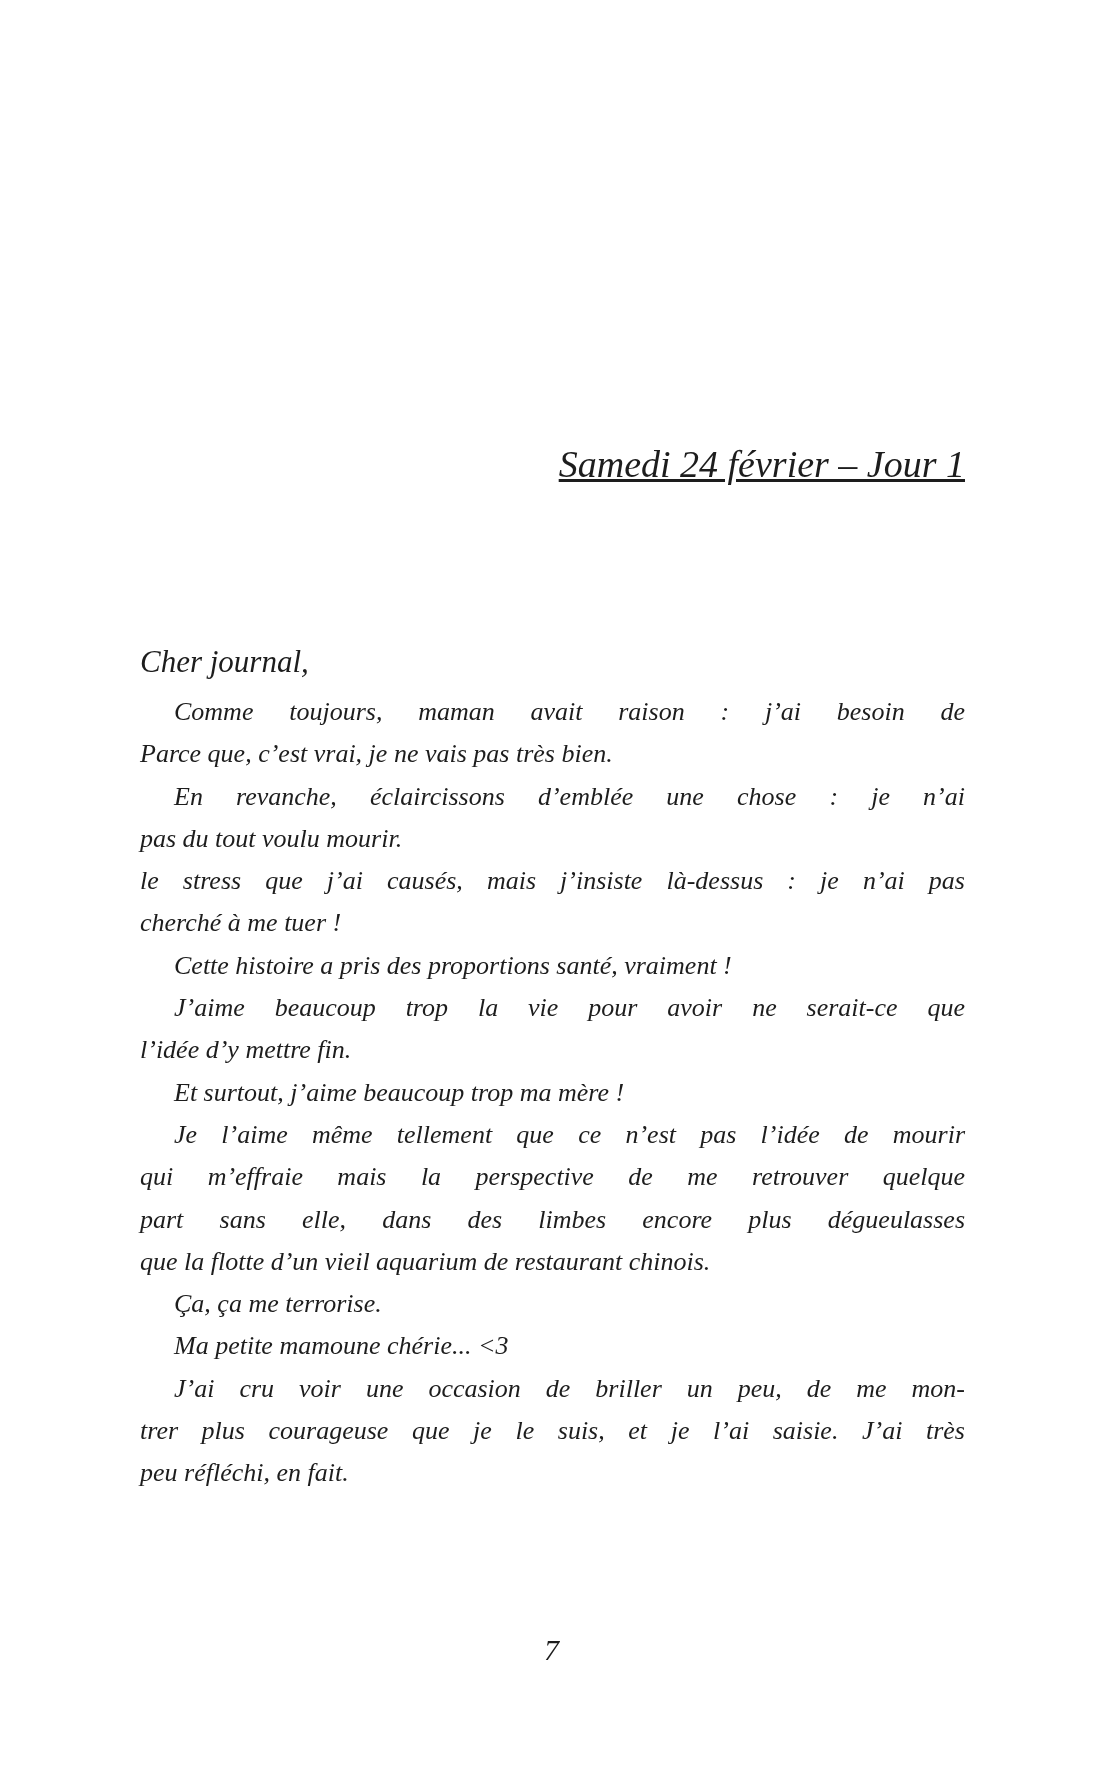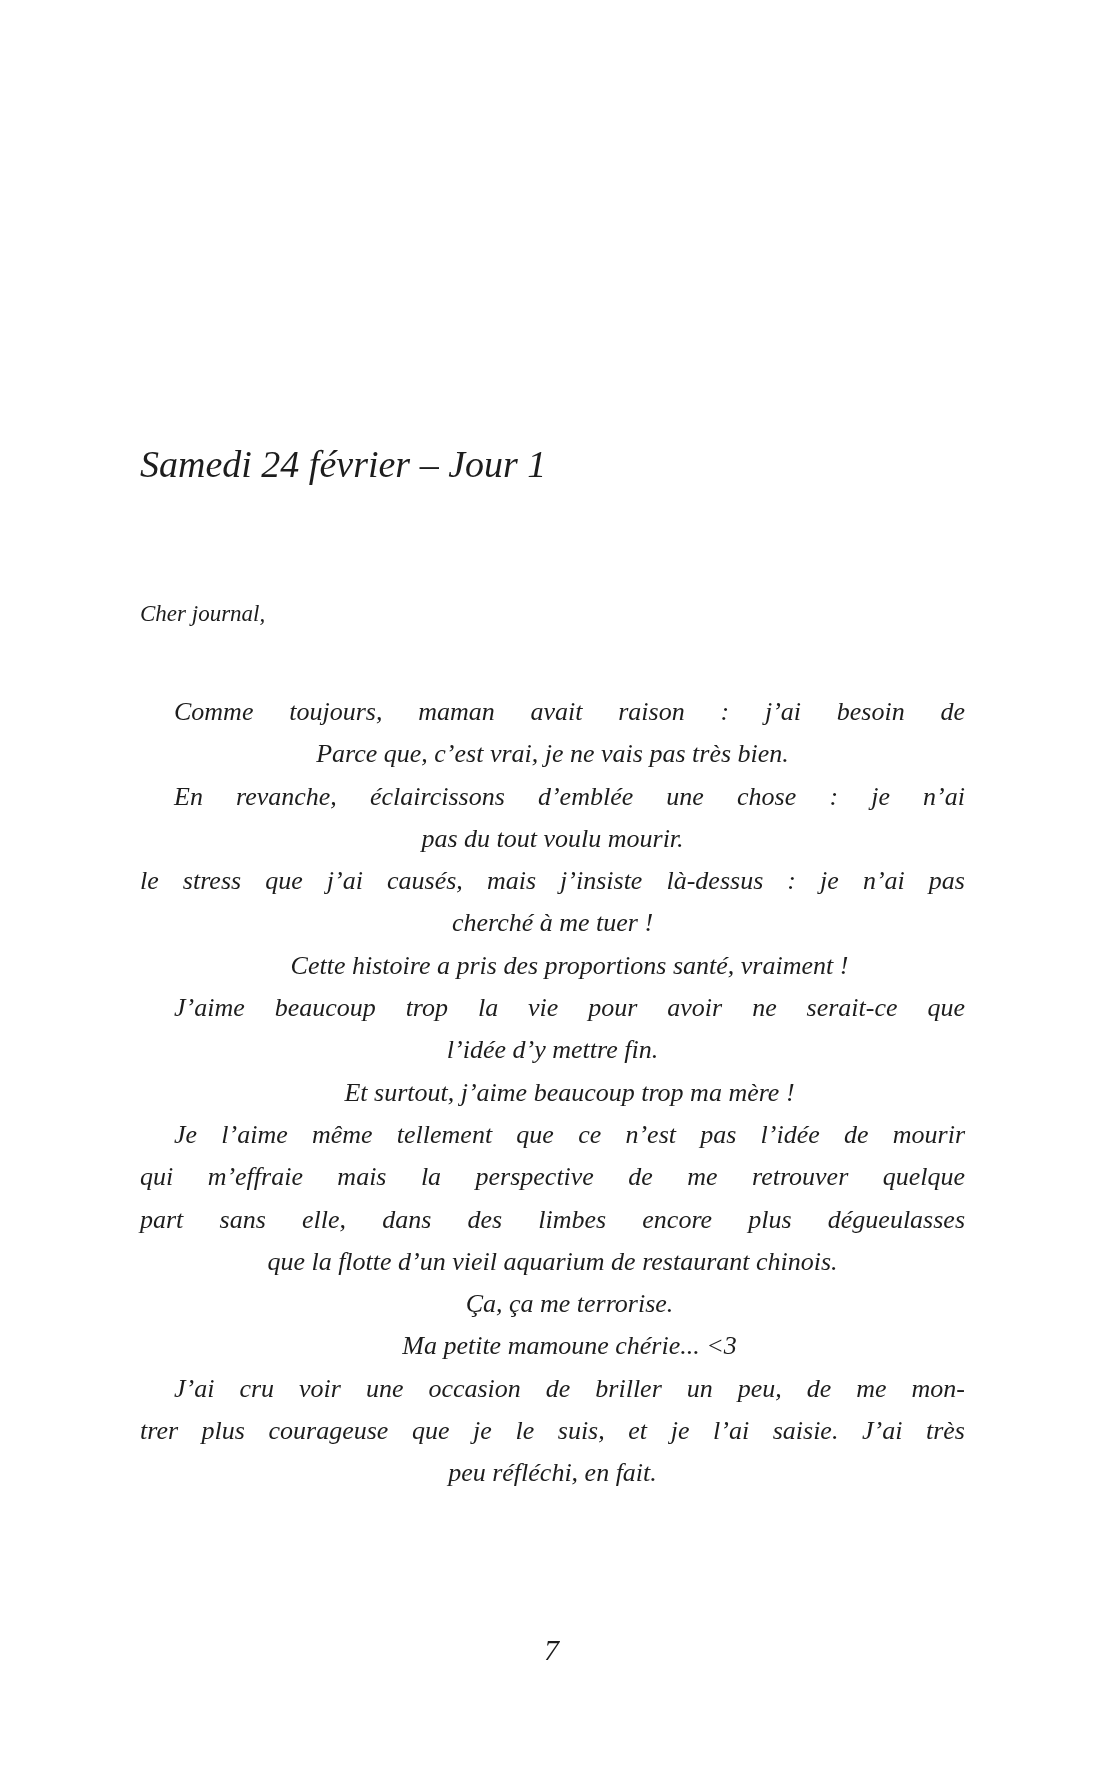--- a/index.html
+++ b/index.html
@@ -15,42 +15,44 @@
     font-family: "Liberation Serif", "DejaVu Serif", serif;
     font-style: italic;
     color: #1d1d1d;
     overflow: hidden;
   }
   .heading {
     position: absolute;
     top: 442px;
     left: 140px;
     width: 825px;
+    text-align: right;
     font-size: 38px;
     line-height: 1.2;
     white-space: nowrap;
+    text-decoration: underline;
   }
   .salutation {
     position: absolute;
-    top: 601px;
+    top: 644px;
     left: 140px;
-    font-size: 23px;
+    font-size: 31px;
     line-height: 1.15;
     white-space: nowrap;
   }
   .body-text {
     position: absolute;
     top: 691px;
     left: 140px;
     width: 825px;
     font-size: 26px;
     line-height: 42.3px;
   }
   .line {
-    text-align: center;
+    text-align: left;
     hyphens: none;
   }
   .line.full {
     text-align: justify;
     text-align-last: justify;
     text-justify: inter-word;
   }
   .line.indent {
     text-indent: 34px;
   }

